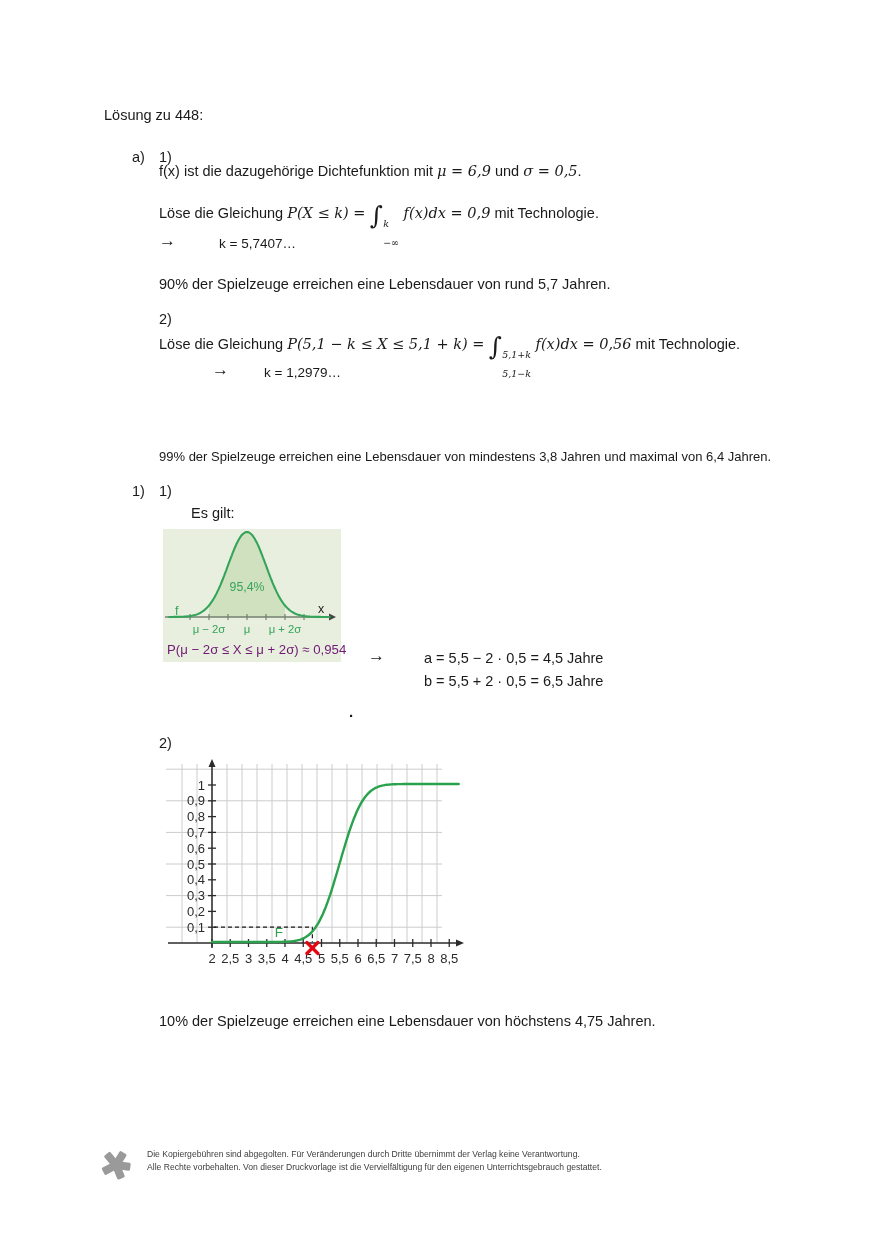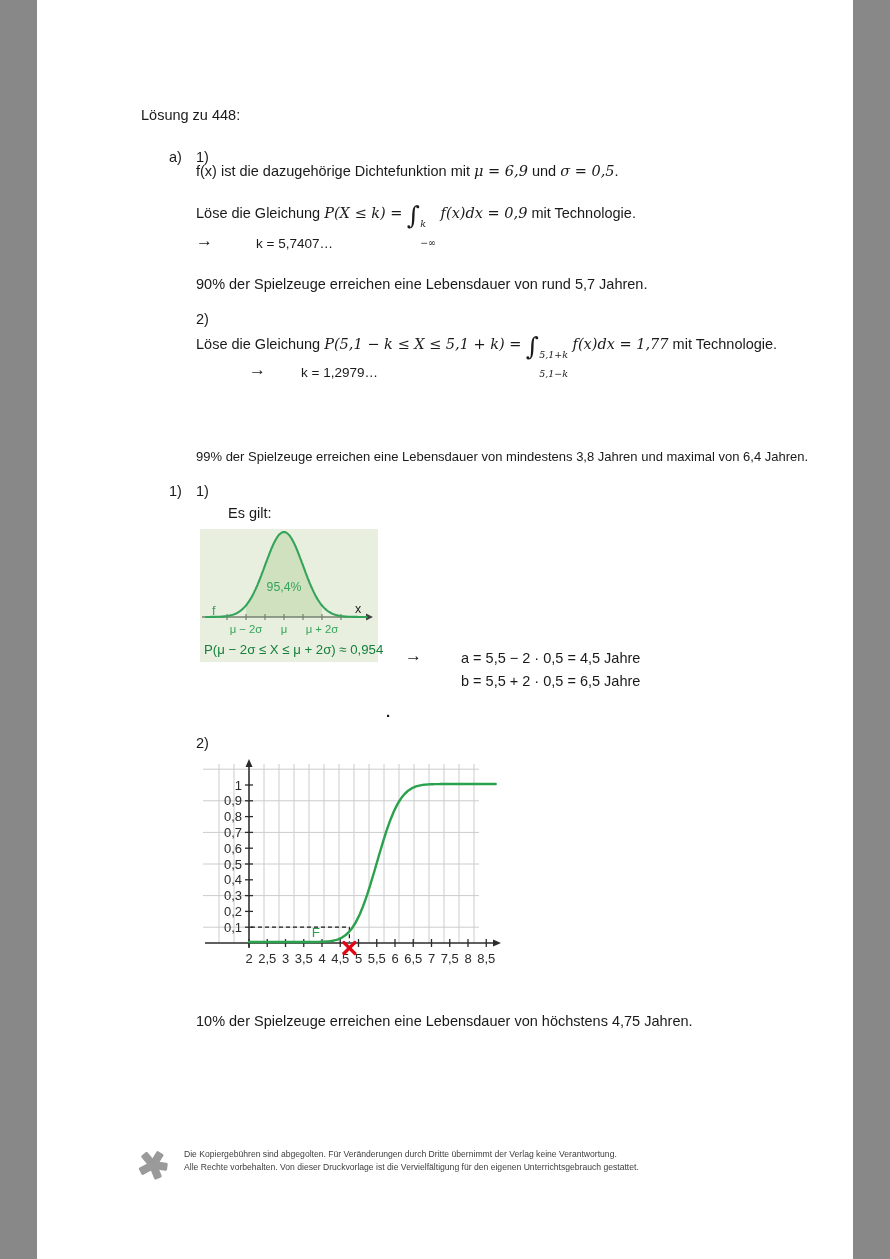--- a/index.html
+++ b/index.html
@@ -1,18 +1,18 @@
 <!DOCTYPE html>
 <html><head>
 <meta charset="utf-8">
 <style>
   * { margin:0; padding:0; box-sizing:border-box; }
   body { background:#888; }
   .page {
-    position:relative; width:816px; height:1259px; background:#ffffff;
+    position:relative; width:890px; height:1259px; background:#ffffff;
     font-family:"Liberation Sans", sans-serif; color:#1a1a1a; overflow:hidden;
     margin:0 auto;
   }
   .abs { position:absolute; }
   .body-text { font-size:14.5px; line-height:15px; white-space:nowrap; }
   .wrap-text { font-size:13px; line-height:22.5px; white-space:normal;margin-top:46px; }
   .small-res { font-size:13.5px; }
   .arrow { font-size:17px; font-weight:bold; line-height:15px; }
   .eq { font-size:14.5px; line-height:32px; white-space:pre; }
   .eq .math { font-family:"DejaVu Serif", serif; font-style:italic; font-size:14.5px; }
@@ -40,21 +40,21 @@
 
   <div class="abs eq" style="left:159px; top:197px;"><span class="plain">Löse die Gleichung </span><span class="math">P(X ≤ k) = </span><span class="intg">∫</span><span class="bounds"><span>k</span><span>−∞</span></span><span class="math"> f(x)dx = 0,9</span><span class="plain"> mit Technologie.</span></div>
 
   <div class="abs arrow" style="left:159px; top:233px;">→</div>
   <div class="abs body-text small-res" style="left:219px; top:236px;">k = 5,7407…</div>
 
   <div class="abs body-text" style="left:159px; top:277px;">90% der Spielzeuge erreichen eine Lebensdauer von rund 5,7 Jahren.</div>
 
   <div class="abs body-text" style="left:159px; top:312px;">2)</div>
 
-  <div class="abs eq" style="left:159px; top:328px;"><span class="plain">Löse die Gleichung </span><span class="math">P(5,1 − k ≤ X ≤ 5,1 + k) = </span><span class="intg">∫</span><span class="bounds"><span>5,1+k</span><span>5,1−k</span></span><span class="math"> f(x)dx = 1,77</span><span class="plain"> mit Technologie.</span></div>
+  <div class="abs eq" style="left:159px; top:328px;"><span class="plain">Löse die Gleichung </span><span class="math">P(5,1 − k ≤ X ≤ 5,1 + k) = </span><span class="intg">∫</span><span class="bounds"><span>5,1+k</span><span>5,1−k</span></span><span class="math"> f(x)dx = 0,56</span><span class="plain"> mit Technologie.</span></div>
 
   <div class="abs arrow" style="left:212px; top:362px;">→</div>
   <div class="abs body-text small-res" style="left:264px; top:365px;">k = 1,2979…</div>
 
   <div class="abs wrap-text" style="left:159px; top:400px; width:632px;">99% der Spielzeuge erreichen eine Lebensdauer von mindestens 3,8 Jahren und maximal von 6,4 Jahren.</div>
 
   <div class="abs body-text" style="left:132px; top:484px;">1)</div>
   <div class="abs body-text" style="left:159px; top:484px;">1)</div>
 
   <div class="abs body-text" style="left:159px; top:506px;margin-left:32px;">Es gilt:</div>
@@ -72,21 +72,21 @@
         <line x1="122" y1="85" x2="122" y2="91" stroke="#75806f" stroke-width="1.2"></line>
         <line x1="141" y1="85" x2="141" y2="91" stroke="#75806f" stroke-width="1.2"></line>
         <path d="M 6.1 88.0 L 7.0 88.0 L 8.0 88.0 L 9.0 88.0 L 9.9 88.0 L 10.8 87.9 L 11.8 87.9 L 12.7 87.9 L 13.7 87.9 L 14.6 87.9 L 15.6 87.9 L 16.5 87.8 L 17.5 87.8 L 18.4 87.8 L 19.4 87.7 L 20.3 87.7 L 21.3 87.6 L 22.2 87.6 L 23.2 87.5 L 24.1 87.4 L 25.1 87.3 L 26.0 87.2 L 27.0 87.1 L 27.9 86.9 L 28.9 86.7 L 29.8 86.5 L 30.8 86.3 L 31.7 86.1 L 32.7 85.8 L 33.6 85.5 L 34.6 85.1 L 35.5 84.7 L 36.5 84.3 L 37.4 83.8 L 38.4 83.2 L 39.3 82.6 L 40.3 82.0 L 41.2 81.2 L 42.2 80.4 L 43.1 79.6 L 44.1 78.6 L 45.0 77.6 L 46.0 76.5 L 46.9 75.3 L 47.9 74.0 L 48.8 72.6 L 49.8 71.2 L 50.7 69.6 L 51.7 68.0 L 52.6 66.2 L 53.6 64.4 L 54.5 62.4 L 55.5 60.4 L 56.4 58.3 L 57.4 56.1 L 58.3 53.8 L 59.3 51.5 L 60.2 49.1 L 61.2 46.6 L 62.1 44.1 L 63.1 41.6 L 64.0 39.0 L 65.0 36.4 L 65.9 33.9 L 66.9 31.3 L 67.8 28.8 L 68.8 26.3 L 69.7 23.8 L 70.7 21.5 L 71.6 19.2 L 72.6 17.0 L 73.5 14.9 L 74.5 13.0 L 75.4 11.2 L 76.4 9.5 L 77.3 8.1 L 78.3 6.7 L 79.2 5.6 L 80.2 4.7 L 81.1 4.0 L 82.1 3.4 L 83.0 3.1 L 84.0 3.0 L 84.9 3.1 L 85.9 3.4 L 86.8 4.0 L 87.8 4.7 L 88.7 5.6 L 89.7 6.7 L 90.6 8.1 L 91.6 9.5 L 92.5 11.2 L 93.5 13.0 L 94.4 14.9 L 95.4 17.0 L 96.3 19.2 L 97.3 21.5 L 98.2 23.8 L 99.2 26.3 L 100.1 28.8 L 101.1 31.3 L 102.0 33.9 L 103.0 36.4 L 103.9 39.0 L 104.9 41.6 L 105.8 44.1 L 106.8 46.6 L 107.7 49.1 L 108.7 51.5 L 109.6 53.8 L 110.6 56.1 L 111.5 58.3 L 112.5 60.4 L 113.4 62.4 L 114.4 64.4 L 115.3 66.2 L 116.3 68.0 L 117.2 69.6 L 118.2 71.2 L 119.1 72.6 L 120.1 74.0 L 121.0 75.3 L 122.0 76.5 L 122.9 77.6 L 123.9 78.6 L 124.8 79.6 L 125.8 80.4 L 126.7 81.2 L 127.7 82.0 L 128.6 82.6 L 129.6 83.2 L 130.5 83.8 L 131.5 84.3 L 132.4 84.7 L 133.4 85.1 L 134.3 85.5 L 135.3 85.8 L 136.2 86.1 L 137.2 86.3 L 138.1 86.5 L 139.1 86.7 L 140.0 86.9 L 141.0 87.1 L 141.9 87.2 L 142.9 87.3 L 143.8 87.4 L 144.8 87.5 L 145.7 87.6 L 146.7 87.6 L 147.6 87.7 L 148.6 87.7 L 149.5 87.8 L 150.5 87.8 L 151.4 87.8 L 152.4 87.9 L 153.3 87.9 L 154.3 87.9 L 155.2 87.9 L 156.2 87.9 L 157.1 87.9 L 158.1 88.0 L 159.0 88.0 L 160.0 88.0 L 160.9 88.0 L 161.9 88.0 L 162.8 88.0 L 163.8 88.0 L 164.7 88.0 L 165.7 88.0 L 166.6 88.0" fill="none" stroke="#35a45b" stroke-width="2.1" stroke-linecap="round"></path>
         <text x="12" y="86" font-size="12.5" fill="#35a45b">f</text>
         <text x="155" y="84" font-size="12.5" fill="#222">x</text>
         <text x="84" y="62" font-size="12.3" fill="#35a45b" text-anchor="middle">95,4%</text>
         <text x="46" y="104" font-size="11.3" fill="#35a45b" text-anchor="middle">μ − 2σ</text>
         <text x="84" y="104" font-size="11.3" fill="#35a45b" text-anchor="middle">μ</text>
         <text x="122" y="104" font-size="11.3" fill="#35a45b" text-anchor="middle">μ + 2σ</text>
       </svg>
-    <div class="fig-caption" style="color: #15803d;">P(μ − 2σ ≤ X ≤ μ + 2σ) ≈ 0,954</div>
+    <div class="fig-caption" style="color: #701a75;">P(μ − 2σ ≤ X ≤ μ + 2σ) ≈ 0,954</div>
   </div>
 
   <div class="abs arrow" style="left:368px; top:648px;">→</div>
   <div class="abs body-text" style="left:424px; top:651px;">a = 5,5 − 2 · 0,5 = 4,5 Jahre</div>
   <div class="abs body-text" style="left:424px; top:674px;">b = 5,5 + 2 · 0,5 = 6,5 Jahre</div>
 
   <div class="abs dot" style="left:349px; top:703px;">.</div>
 
   <div class="abs body-text" style="left:159px; top:736px;">2)</div>
 

